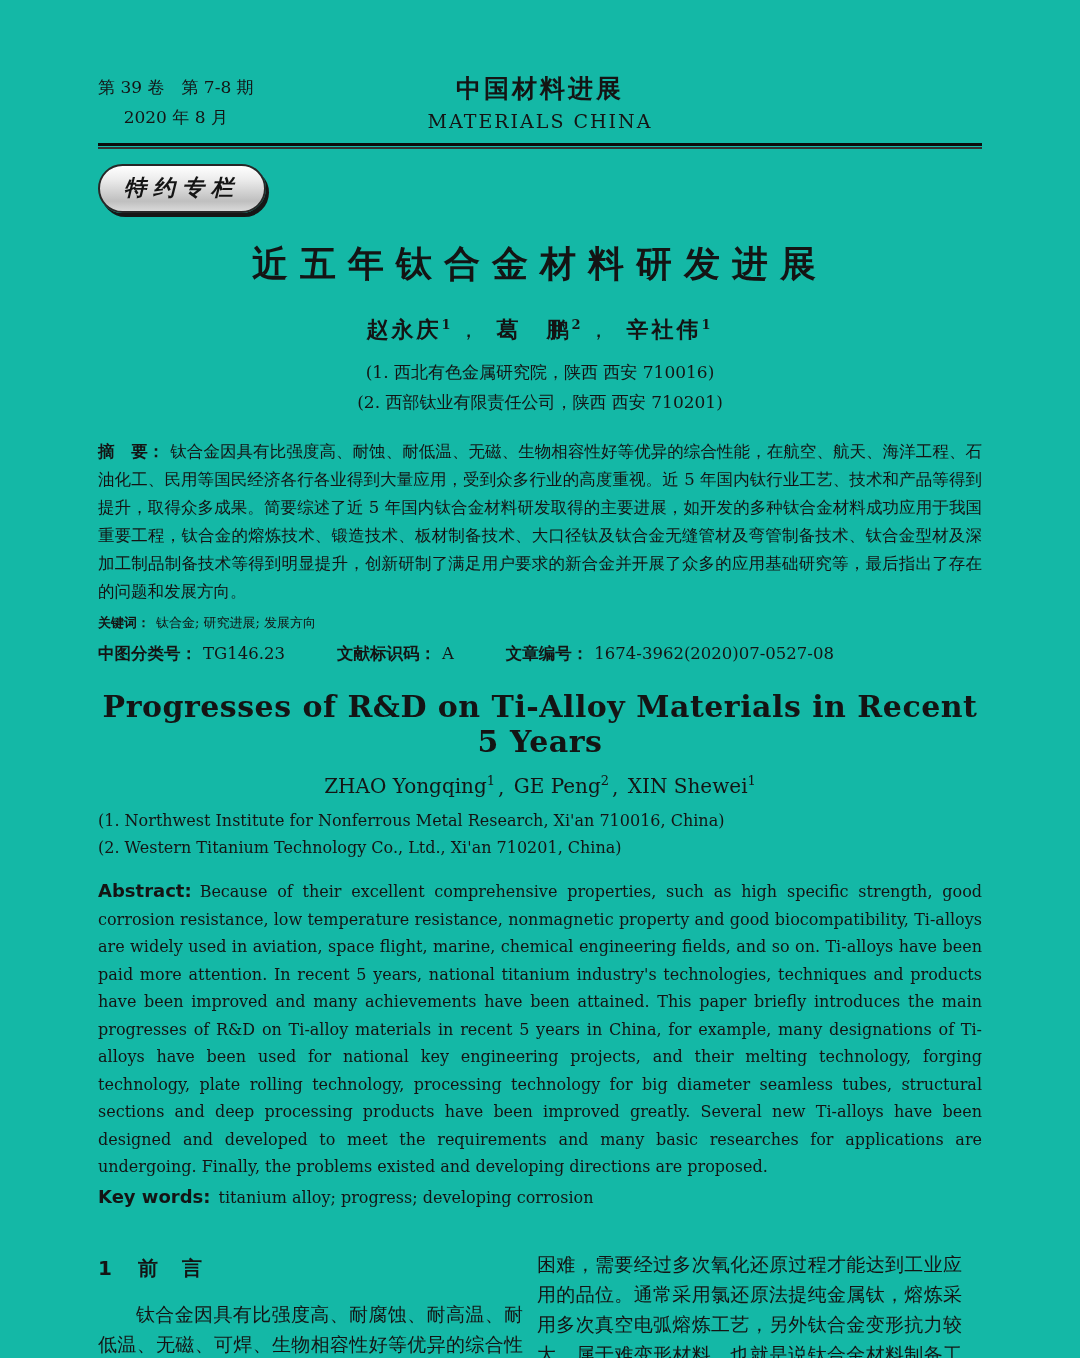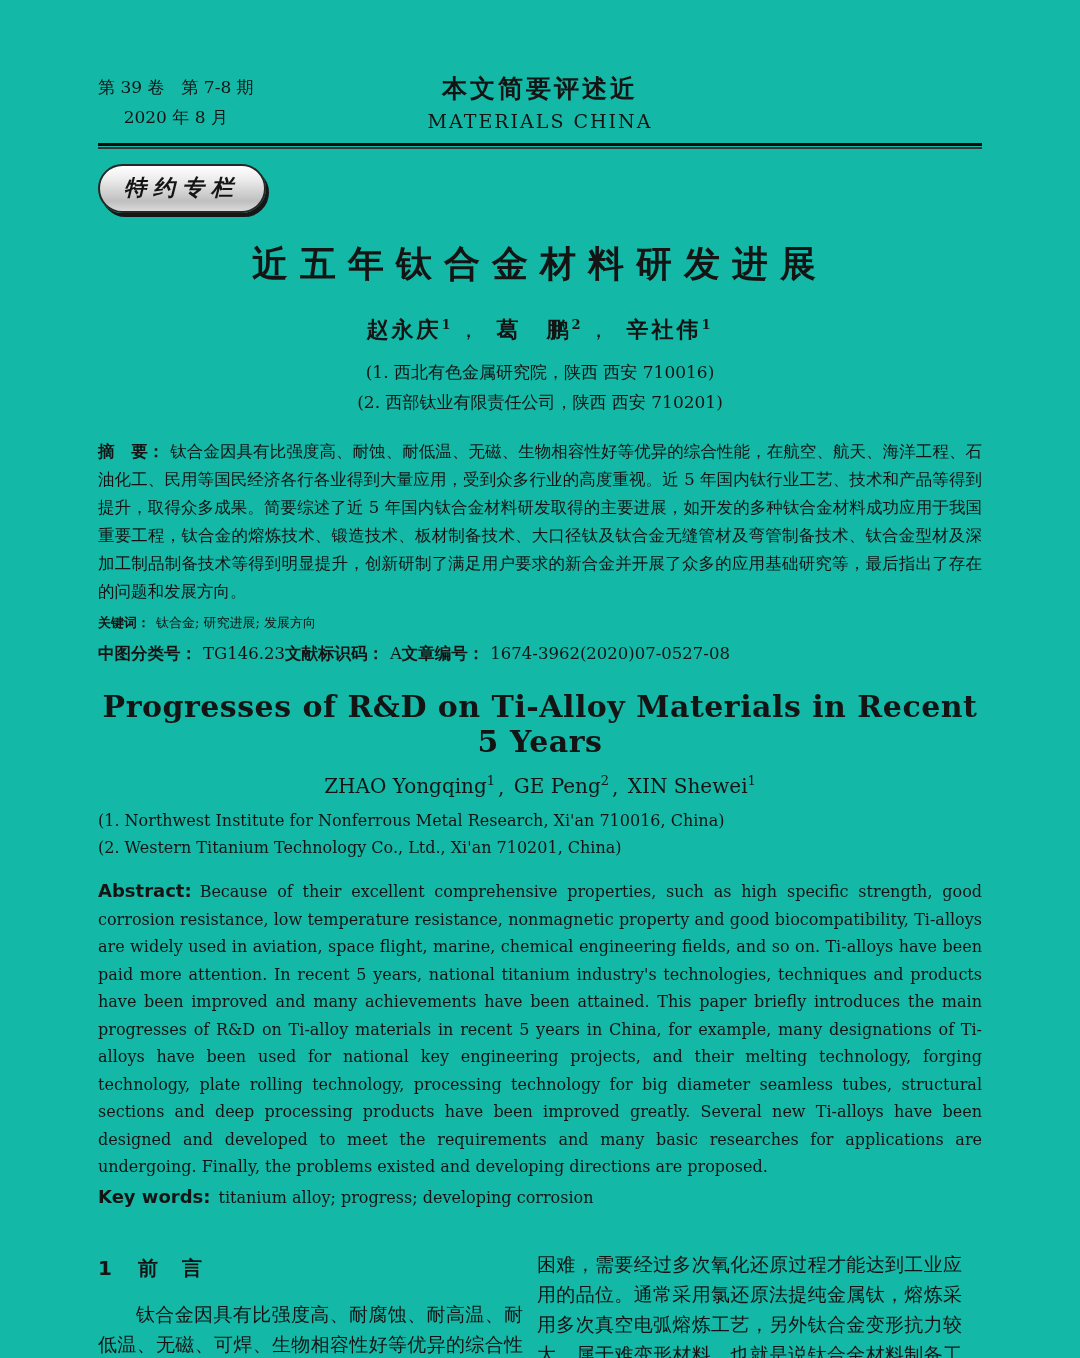--- a/index.html
+++ b/index.html
@@ -103,20 +103,21 @@
   .kw-cn {
     margin-top: 3px;
     font-size: 13px;
     line-height: 27px;
     text-align: left;
   }
   .kw-cn .blabel { margin-right: 6px; }
   .clc-line {
     margin-top: 4px;
     display: flex;
+    gap: 52px;
     font-size: 16.5px;
     line-height: 27px;
   }
   .clc-line .blabel { margin-right: 6px; }
   
   .title-en {
     margin-top: 22px;
     text-align: center;
     font-weight: bold;
     font-size: 30px;
@@ -176,21 +177,21 @@
 <body>
 
 <div class="page">
 
   <div class="jheader">
     <div class="left">
       <div>第 39 卷　第 7-8 期</div>
       <div>2020 年 8 月</div>
     </div>
     <div>
-      <div class="jname-cn">本文简要评述近</div>
+      <div class="jname-cn">中国材料进展</div>
       <div class="jname-en">MATERIALS CHINA</div>
     </div>
   </div>
   <div class="double-rule"></div>
 
   <div class="badge-row">
     <span class="badge">特约专栏</span>
   </div>
 
   <h1 class="title-cn">近五年钛合金材料研发进展</h1>

